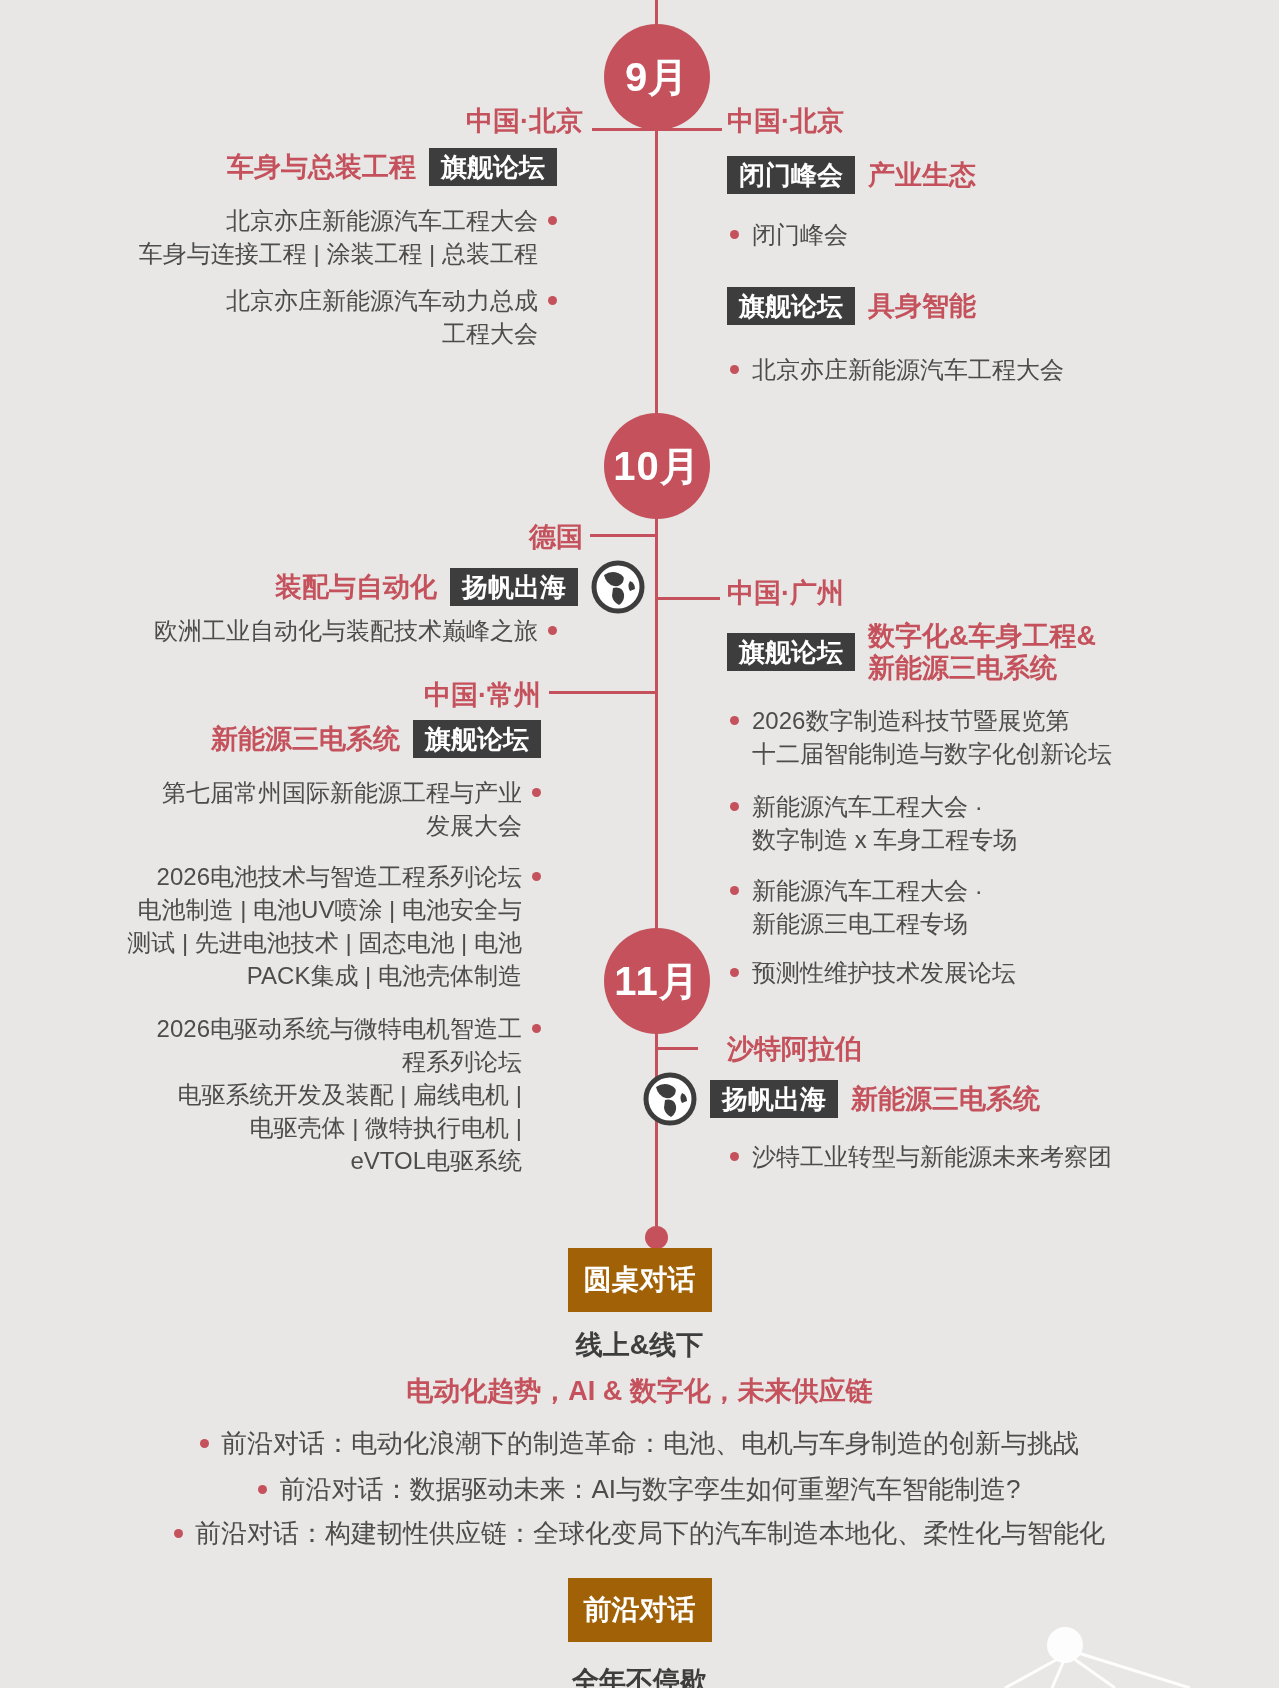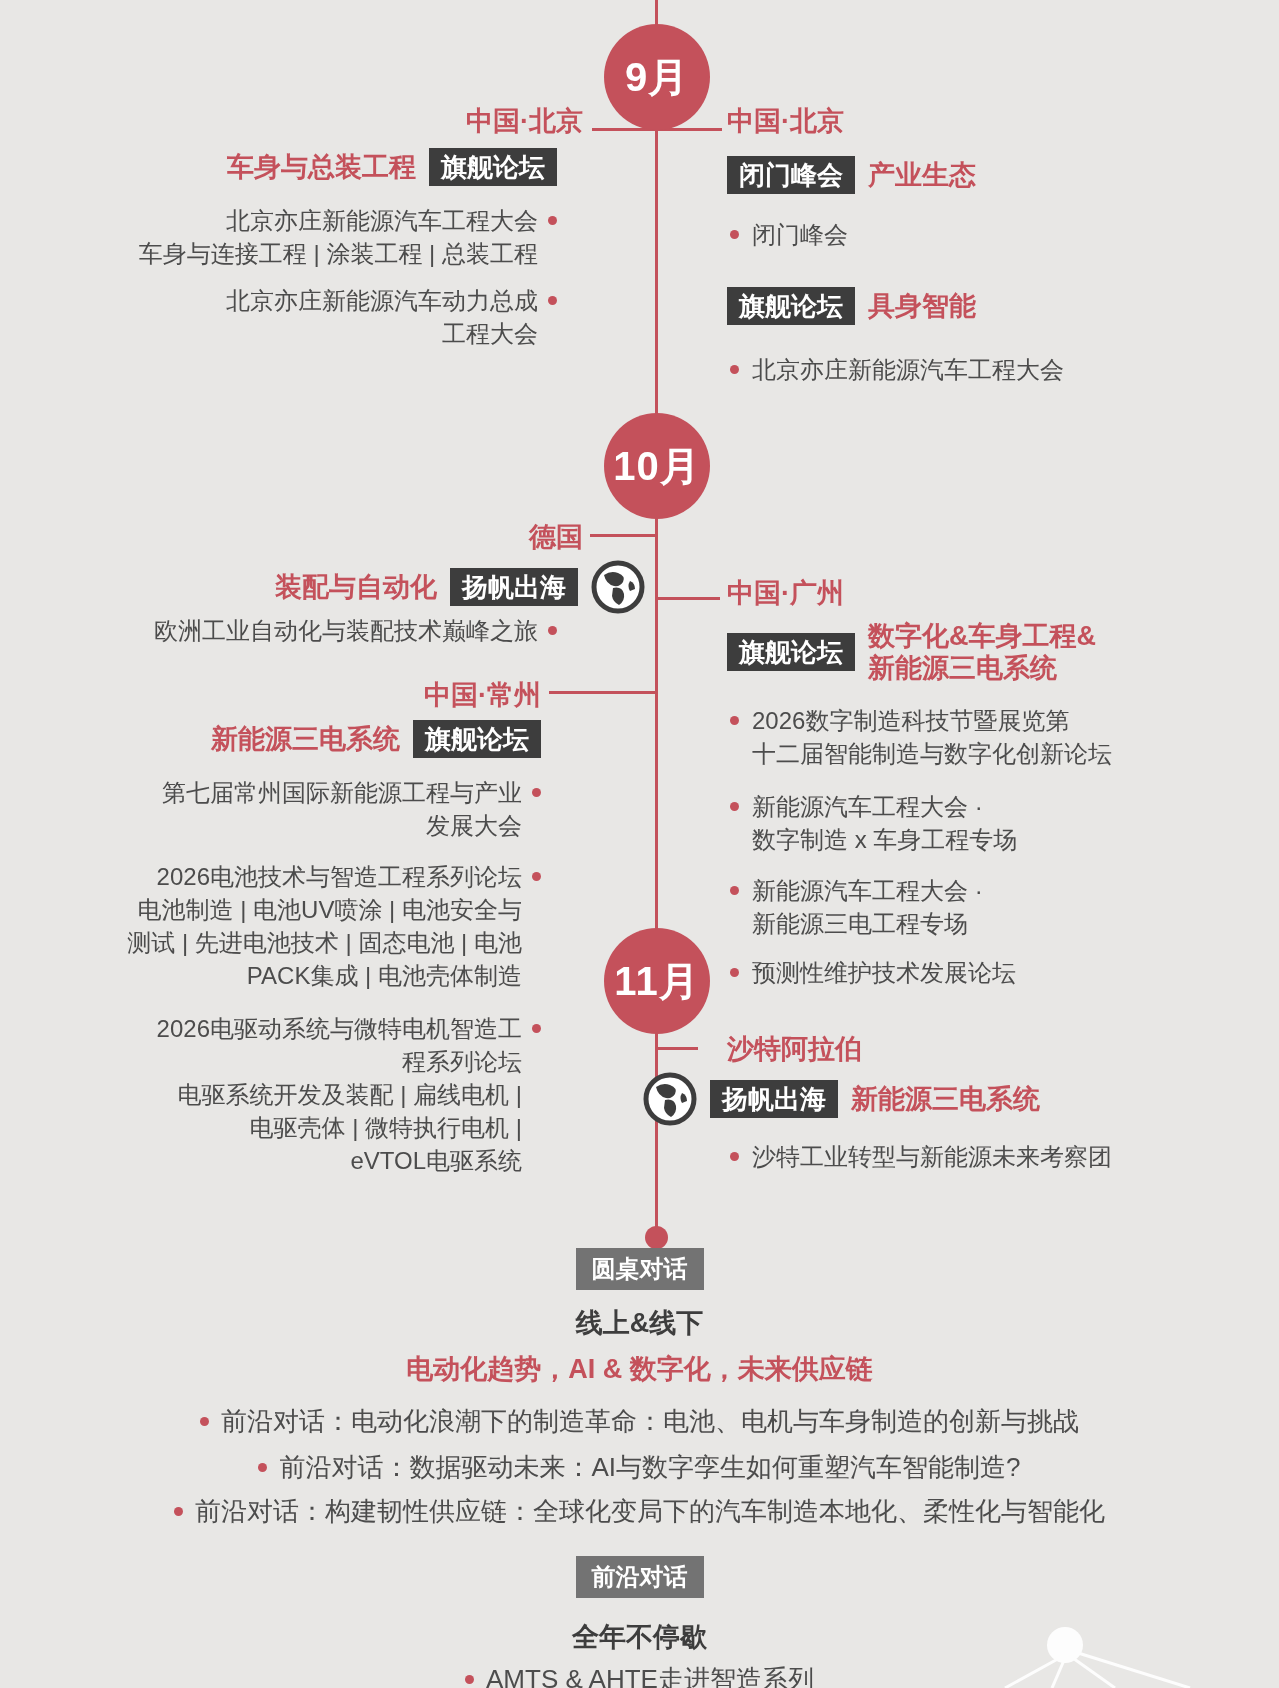--- a/index.html
+++ b/index.html
@@ -22,22 +22,22 @@
   .event{display:flex;align-items:flex-start;}
   .ev-left{justify-content:flex-end;padding-left:16px;}
   .ev-left .lines{text-align:right;}
   .ev-left .dot{margin:12px 0 0 10px;}
   .ev-right .dot{margin:12px 13px 0 3px;}
   .dot{flex:none;width:9px;height:9px;border-radius:50%;background:#c4515b;display:inline-block;}
   .left-col{text-align:right;}
   .loc-ext{margin-right:-26px;}
   .globe{flex:none;width:54px;height:54px;}
   .bottom{position:absolute;left:0;top:1248px;width:1279px;text-align:center;}
-  .bbadge{display:inline-block;background:#737373;color:#fff;font-weight:bold;font-size:24px;
-          line-height:28px;padding:7px 16px;}
+  .bbadge{display:inline-block;background:#a16207;color:#fff;font-weight:bold;font-size:28px;
+          line-height:28px;padding:18px 16px;}
   .bsub{font-size:27px;line-height:34px;font-weight:bold;color:#3d3d3d;}
   .brtitle{font-size:27px;line-height:34px;font-weight:bold;color:#c4515b;}
   .cline{font-size:26px;line-height:30px;color:#4c4c4c;white-space:nowrap;}
   .cline .dot{vertical-align:4px;margin-right:12px;}
   .net{position:absolute;left:940px;top:1560px;}
 </style>
 </head>
 <body>
 
 <div class="page">

